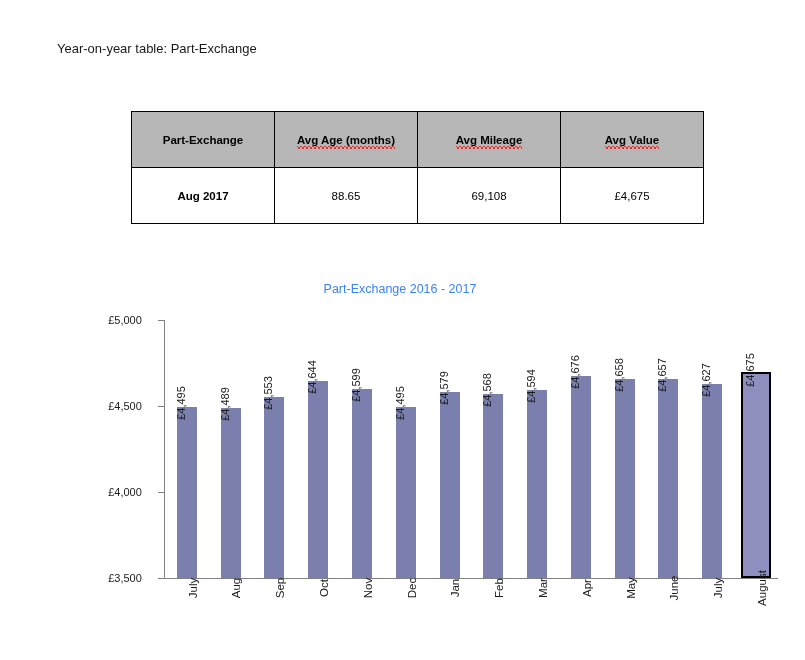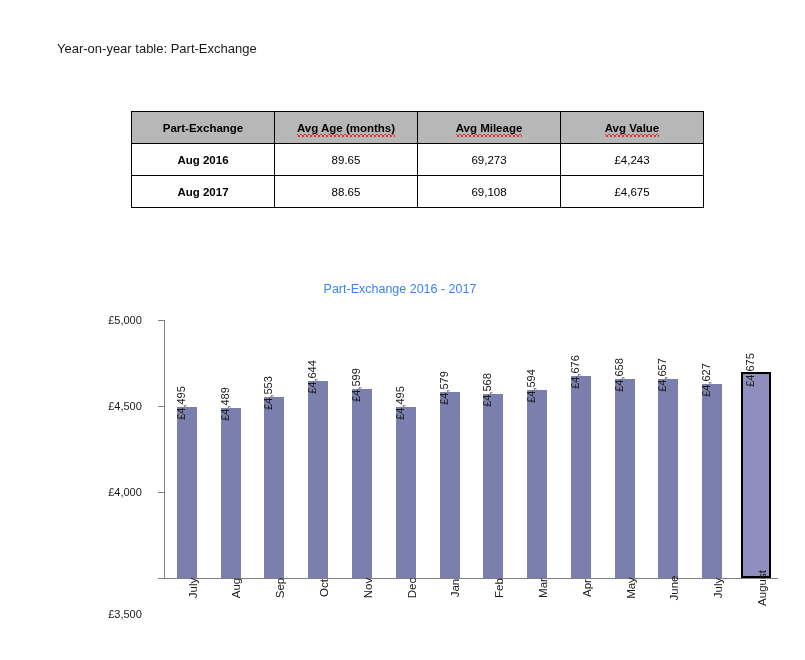--- a/index.html
+++ b/index.html
@@ -32,21 +32,21 @@
     left: 131px;
     top: 111px;
     border-collapse: collapse;
     font-size: 11.5px;
   }
   #yoy-table td {
     border: 1px solid #000000;
     height: 31px;
     text-align: center;
     vertical-align: middle;
-    padding: 0 6px;
+    padding: 12px 6px;
     background: #ffffff;
   }
   #yoy-table tr.header-row td {
     background: #b7b7b7;
     font-weight: bold;
   }
   #yoy-table td.row-label {
     font-weight: bold;
     width: 130px;
   }
@@ -198,42 +198,36 @@
 
 <table id="yoy-table">
   <tbody>
       <tr class="header-row">
     <td class="row-label">Part-Exchange</td>
     <td class="col-age"><span class="squiggle">Avg Age (months)</span></td>
     <td class="col-mile"><span class="squiggle">Avg Mileage</span></td>
     <td class="col-value"><span class="squiggle">Avg Value</span></td>
   </tr>
   <tr>
-    <td class="row-label">Aug 2016</td>
-    <td>89.65</td>
-    <td>69,273</td>
-    <td>£4,243</td>
-  </tr>
-  <tr>
     <td class="row-label">Aug 2017</td>
     <td>88.65</td>
     <td>69,108</td>
     <td>£4,675</td>
   </tr>
 </tbody>
   </table>
 
 <div id="chart-area">
   <div id="chart-title">Part-Exchange 2016 - 2017</div>
 
   <div id="plot-wrap">
     <div id="y-axis-line"></div>
     <div id="x-axis-line"></div>
     <div id="y-axis-labels">
-        <div class="y-label" style="top: 258px; left: 14px; right: auto; width: 62px; margin-top: 36px;">£3,500</div>
+        <div class="y-label" style="top: 258px; left: 14px; right: auto; width: 62px;">£3,500</div>
         <div class="tick" style="top: 258px;"></div>
         <div class="y-label" style="top: 172px; left: 14px; right: auto; width: 62px;">£4,000</div>
         <div class="tick" style="top: 172px;"></div>
         <div class="y-label" style="top: 86px; left: 14px; right: auto; width: 62px;">£4,500</div>
         <div class="tick" style="top: 86px;"></div>
         <div class="y-label" style="top: 0px; left: 14px; right: auto; width: 62px;">£5,000</div>
         <div class="tick" style="top: 0px;"></div>
       </div>
     <div id="plot">
         <div class="bar-col">

